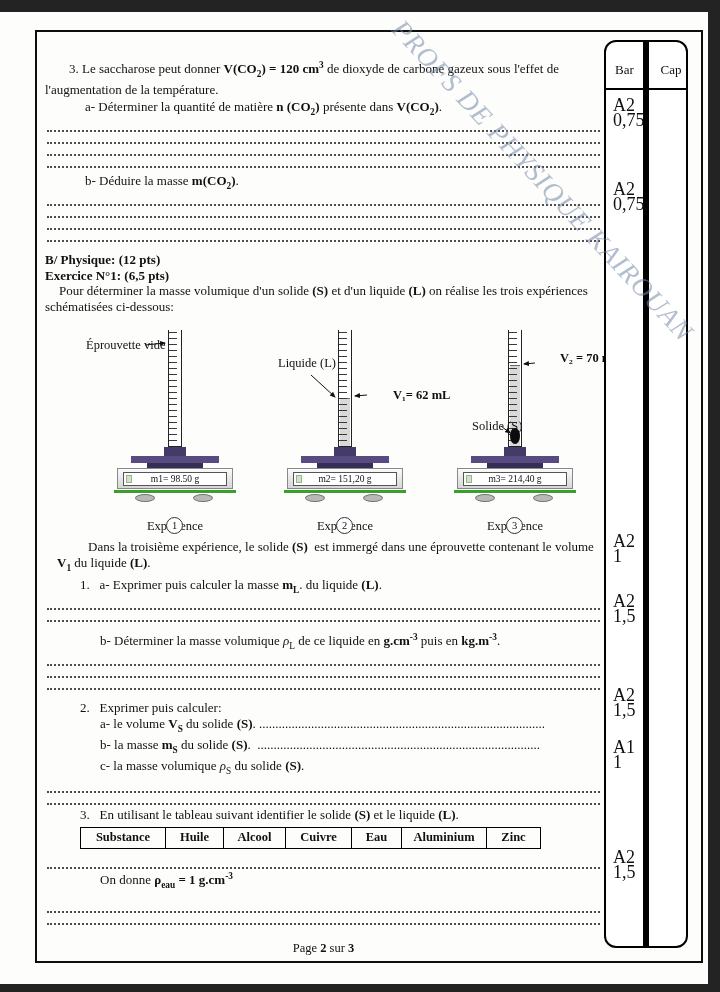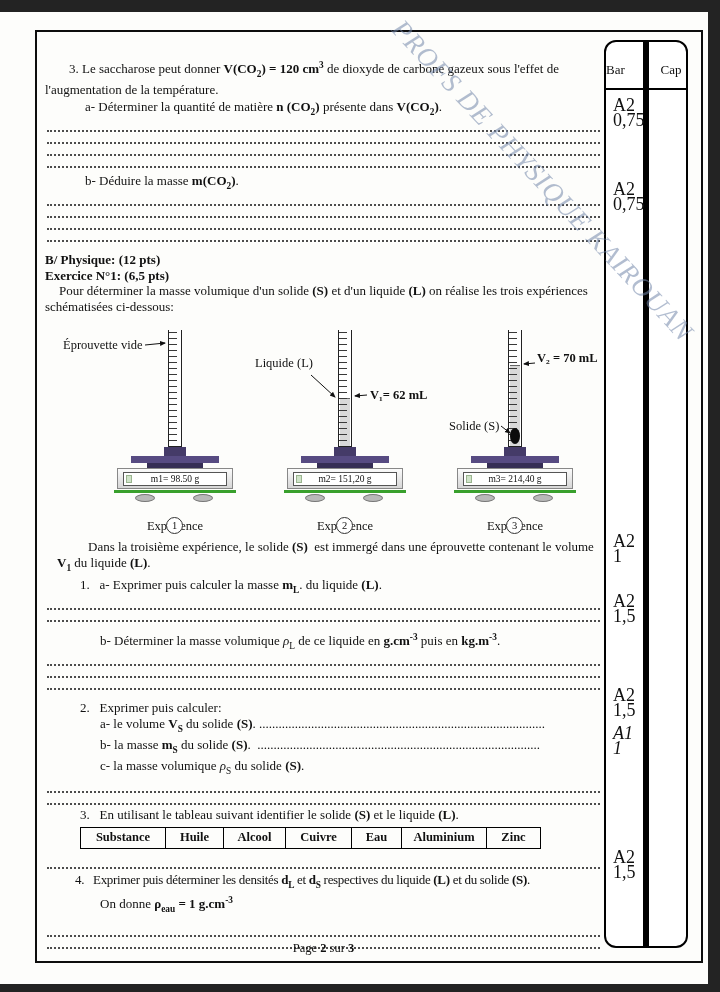--- a/index.html
+++ b/index.html
@@ -17,21 +17,21 @@
   .rich { white-space:pre-wrap; }
   .pre  { white-space:pre; overflow:hidden; }
   .b { font-weight:bold; } .i { font-style:italic; }
   .sub { vertical-align:sub; font-size:72%; } .sup { vertical-align:super; font-size:72%; }
   .bold { font-weight:bold; }
   .dots { height:12px; border-bottom:2px dotted #4c4c4c; margin:0 2px; }
 
   
   .diagrams { position:relative; height:215px; margin-top:4px; }
   .arrows { position:absolute; left:0; top:0; z-index:3; }
-  .lbl { position:absolute; font-size:12.5px; white-space:nowrap; z-index:3; }
+  .lbl { position:absolute; font-size:12.5px; white-space:nowrap; z-index:3;margin-left:23px; }
   .exp { position:absolute; top:0; width:140px; height:215px; }
   .exp1 { left:60px; } .exp2 { left:230px; } .exp3 { left:400px; }
   .tube { position:absolute; left:63px; top:12px; width:14px; height:117px; border:1px solid #222; border-top:none; background:#fff; }
   .ticks { position:absolute; left:0; top:2px; width:8px; height:112px;
     background:repeating-linear-gradient(to bottom,#3a3a3a 0 1px,transparent 1px 6px); }
   .liquid { position:absolute; left:1px; right:1px; bottom:0; background:#d9d9d9; border-top:1px solid #666; }
   .l2 { top:68px; } .l3 { top:35px; }
   .solid { position:absolute; left:1px; top:98px; width:10px; height:16px; background:#0c0c0c; border-radius:50%; z-index:2; }
   .connector { position:absolute; left:59px; top:129px; width:22px; height:9px; background:#453b68; }
   .bar1 { position:absolute; left:26px; top:138px; width:88px; height:7px; background:#574b82; }
@@ -49,21 +49,21 @@
 
   
   table.subst { border-collapse:collapse; margin:4px 0 0 35px; font-size:12.5px; }
   table.subst td { border:1px solid #000; text-align:center; padding:2px 4px; height:21px; }
   td.hb { font-weight:bold; }
 
   
   .grading { position:absolute; left:604px; top:40px; width:84px; height:908px; border:2.5px solid #000;
     border-radius:12px; background:#fff; z-index:5; }
   .g-head { position:absolute; top:20px; font-size:13px; }
-  .g-bar { left:0; width:37px; }
+  .g-bar { left:0; width:37px; text-align:center; }
   .g-cap { left:43px; width:44px; text-align:center; }
   .g-underline { position:absolute; left:0; right:0; top:46px; height:1.5px; background:#000; }
   .g-divider { position:absolute; left:37px; top:0; bottom:0; width:6px; background:#000; }
   .g-mark { position:absolute; left:7px; width:30px; font-size:18px; line-height:15px; }
 
   .footer { position:absolute; left:45px; top:941px; width:557px; text-align:center; font-size:12.5px; z-index:2; }
 </style>
 </head>
 <body>
 
@@ -201,21 +201,20 @@
         <td class="hb">Alcool</td>
         <td class="hb">Cuivre</td>
         <td class="hb">Eau</td>
         <td class="hb">Aluminium</td>
         <td class="hb">Zinc</td>
       </tr>
     </tbody>
       </table>
 
     <div class="dots" style="margin-top:8px"></div>
-    <p class="rich" style="margin-left:30px;margin-top:3px;letter-spacing:-0.3px"><span>4.   Exprimer puis déterminer les densités </span><span class="b">d</span><span class="b sub">L</span><span> et </span><span class="b">d</span><span class="b sub">S</span><span> respectives du liquide </span><span class="b">(L)</span><span> et du solide </span><span class="b">(S)</span><span>.</span></p>
     <p class="pre" style="margin-left:55px"><span>On donne </span><span class="b">ρ</span><span class="b sub">eau</span><span class="b"> = 1 g.cm</span><span class="b sup">-3</span></p>
     <div class="dots" style="margin-top:8px"></div>
     <div class="dots"></div>
   </div>
 
   <div class="grading">
     <div class="g-head g-bar">Bar</div>
     <div class="g-head g-cap">Cap</div>
     <div class="g-underline"></div>
     <div class="g-divider"></div>
@@ -233,21 +232,21 @@
       <div>1</div>
     </div>
     <div class="g-mark" style="top: 552px;">
       <div>A2</div>
       <div>1,5</div>
     </div>
     <div class="g-mark" style="top: 646px;">
       <div>A2</div>
       <div>1,5</div>
     </div>
-    <div class="g-mark" style="top: 684px; font-style: italic;">
+    <div class="g-mark" style="top: 698px;">
       <div>A1</div>
       <div>1</div>
     </div>
     <div class="g-mark" style="top: 808px;">
       <div>A2</div>
       <div>1,5</div>
     </div>
   </div>
 
   <div class="footer"><span>Page </span><span class="b">2</span><span> sur </span><span class="b">3</span></div>

